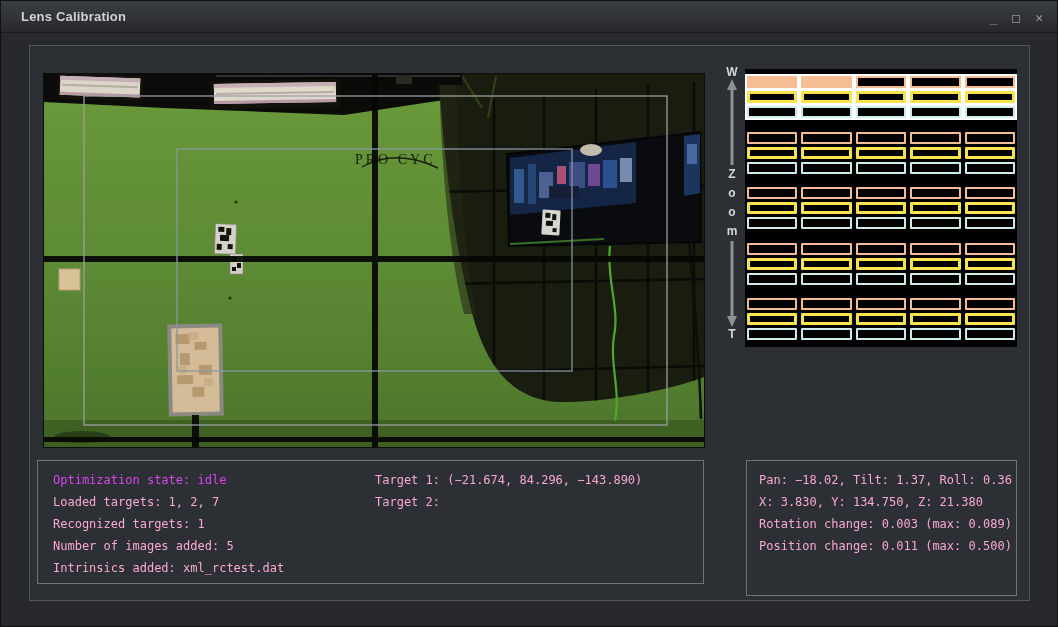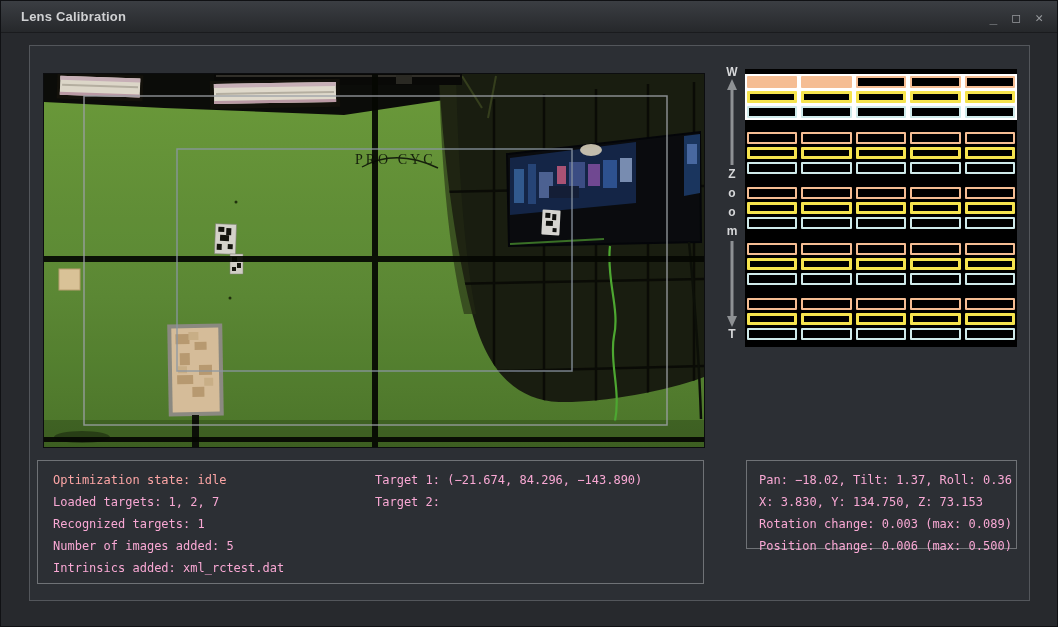--- a/index.html
+++ b/index.html
@@ -47,26 +47,26 @@
     padding:5px 0;
   }
   .cov-group{display:flex;flex-direction:column;gap:3px;padding:2px;}
   .cov-row{display:flex;gap:4px;height:12px;}
   .cov-cell{flex:1;border-style:solid;background:#000;box-sizing:border-box;border-radius:1px;}
   
   .panel{
     position:absolute;border:1px solid #6f7276;box-sizing:border-box;background:transparent;
   }
   #status-panel{left:36px;top:459px;width:667px;height:124px;}
-  #camera-panel{left:745px;top:459px;width:271px;height:89px;padding:8px 0 0 12px;}
+  #camera-panel{left:745px;top:459px;width:271px;height:136px;padding:8px 0 0 12px;}
   .tline{
     font-family:"DejaVu Sans Mono",monospace;font-size:12px;color:#f9a8d4;
     line-height:22px;height:22px;white-space:pre;
   }
-  .tline.blue{color:#fca5a5;}
+  .tline.blue{color:#d946ef;}
   .col-status{position:absolute;left:15px;top:8px;}
   .col-targets{position:absolute;left:337px;top:8px;}
 </style>
 </head>
 <body>
 
 <div class="window">
 
   <div class="titlebar">
     <div class="title">Lens Calibration</div>
@@ -371,18 +371,18 @@
       <div class="tline">Intrinsics added: xml_rctest.dat</div>
     </div>
     <div class="col-targets">
       <div class="tline">Target 1: (−21.674, 84.296, −143.890)</div>
       <div class="tline">Target 2:</div>
     </div>
   </div>
 
   <div class="panel" id="camera-panel">
     <div class="tline">Pan: −18.02, Tilt: 1.37, Roll: 0.36</div>
-    <div class="tline">X: 3.830, Y: 134.750, Z: 73.153</div>
+    <div class="tline">X: 3.830, Y: 134.750, Z: 21.380</div>
     <div class="tline">Rotation change: 0.003 (max: 0.089)</div>
-    <div class="tline">Position change: 0.006 (max: 0.500)</div>
+    <div class="tline">Position change: 0.011 (max: 0.500)</div>
   </div>
 
 </div>
 
 </body></html>

